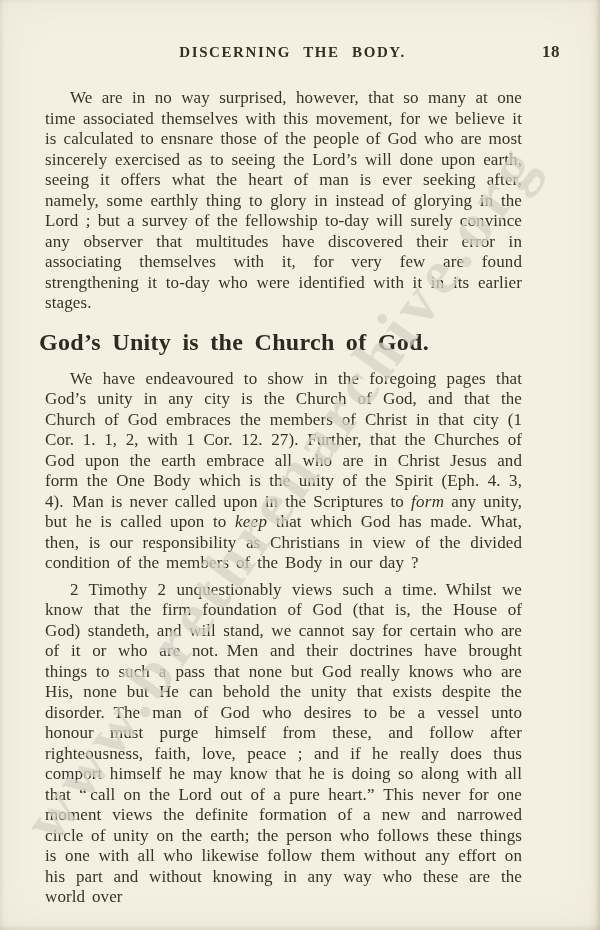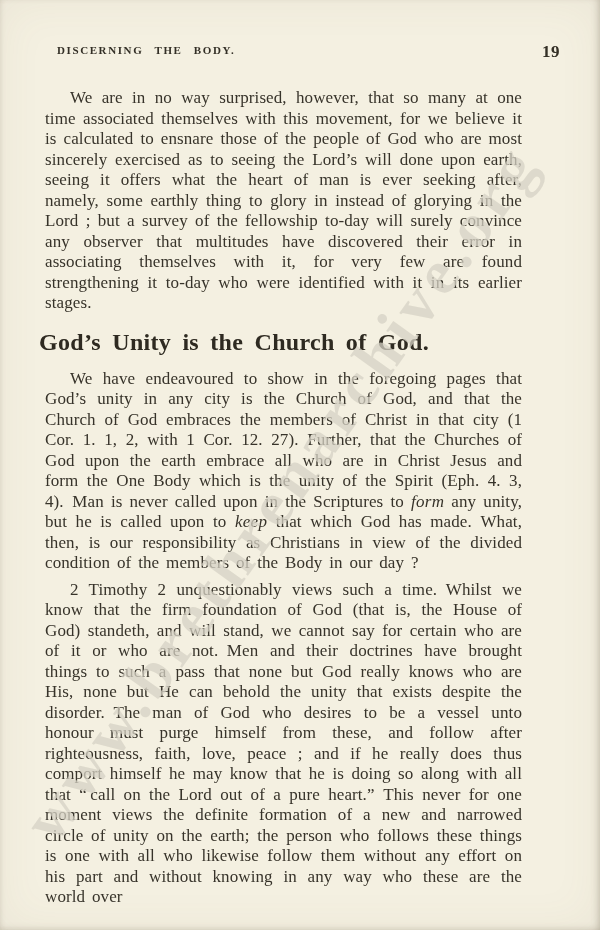--- a/index.html
+++ b/index.html
@@ -26,23 +26,23 @@
     width: 489px;
     color: #343026;
   }
   .running-head {
     position: relative;
     height: 20px;
     margin-bottom: 24px;
   }
   .head-title {
     display: block;
-    text-align: left;
+    text-align: center;
     margin-left: 18px;
-    font-size: 11px;
+    font-size: 15px;
     font-weight: bold;
     letter-spacing: 1.6px;
     word-spacing: 7px;
     color: #332f26;
   }
   .page-num {
     position: absolute;
     right: -32px; top: -2px;
     font-size: 17px;
     font-weight: bold;
@@ -83,21 +83,21 @@
   }
 </style>
 </head>
 <body>
 
 <main class="page">
   <div class="content">
 
     <header class="running-head">
       <span class="head-title">DISCERNING THE BODY.</span>
-      <span class="page-num">19</span>
+      <span class="page-num">18</span>
     </header>
 
     <p class="body-text">We are in no way surprised, however, that so many at one time associated themselves with this movement, for we believe it is calculated to ensnare those of the people of God who are most sincerely exercised as to seeing the Lord’s will done upon earth, seeing it offers what the heart of man is ever seeking after, namely, some earthly thing to glory in instead of glorying in the Lord&nbsp;; but a survey of the fellowship to-day will surely convince any observer that multitudes have discovered their error in associating themselves with it, for very few are found strengthening it to-day who were identified with it in its earlier stages.</p>
 
     <h2 class="section-heading">God’s Unity is the Church of God.</h2>
 
     <p class="body-text"><span>We have endeavoured to show in the foregoing pages that God’s unity in any city is the Church of God, and that the Church of God embraces the members of Christ in that city (1 Cor. 1. 1, 2, with 1 Cor. 12. 27). Further, that the Churches of God upon the earth embrace all who are in Christ Jesus and form the One Body which is the unity of the Spirit (Eph. 4. 3, 4). Man is never called upon in the Scriptures to </span><i>form</i><span> any unity, but he is called upon to </span><i>keep</i><span> that which God has made. What, then, is our responsibility as Christians in view of the divided condition of the members of the Body in our day&nbsp;?</span></p>
 
     <p class="body-text">2 Timothy 2 unquestionably views such a time. Whilst we know that the firm foundation of God (that is, the House of God) standeth, and will stand, we cannot say for certain who are of it or who are not. Men and their doctrines have brought things to such a pass that none but God really knows who are His, none but He can behold the unity that exists despite the disorder. The man of God who desires to be a vessel unto honour must purge himself from these, and follow after righteousness, faith, love, peace&nbsp;; and if he really does thus comport himself he may know that he is doing so along with all that “ call on the Lord out of a pure heart.” This never for one moment views the definite formation of a new and narrowed circle of unity on the earth; the person who follows these things is one with all who likewise follow them without any effort on his part and without knowing in any way who these are the world over</p>
   </div>

